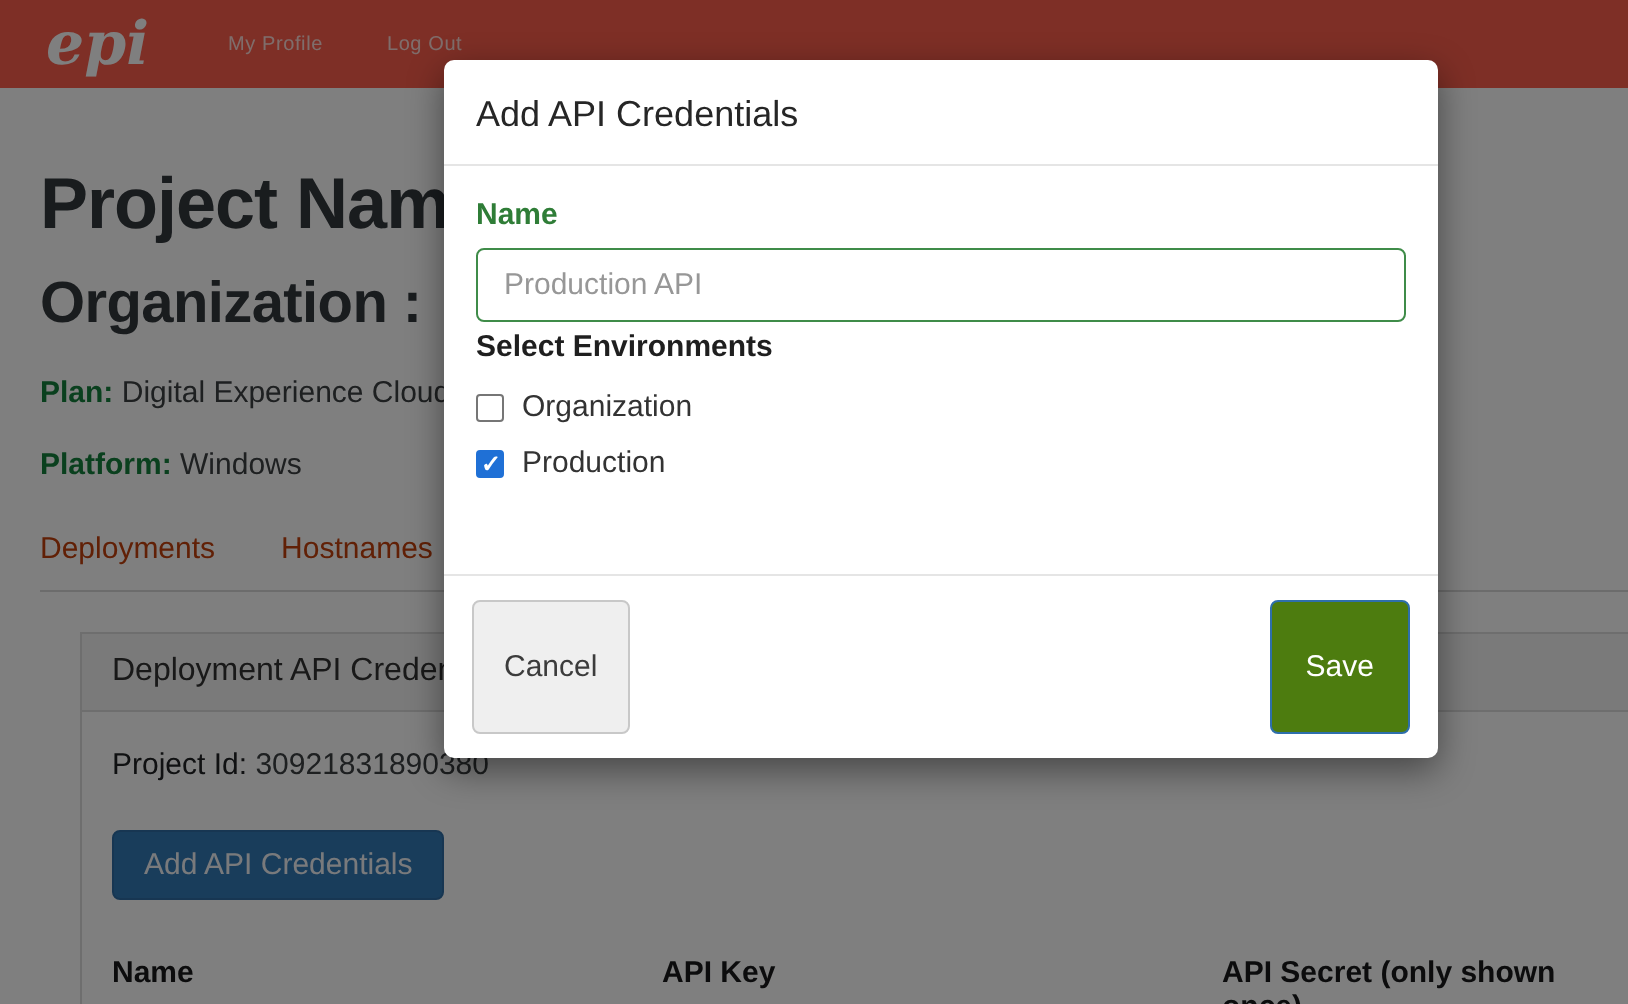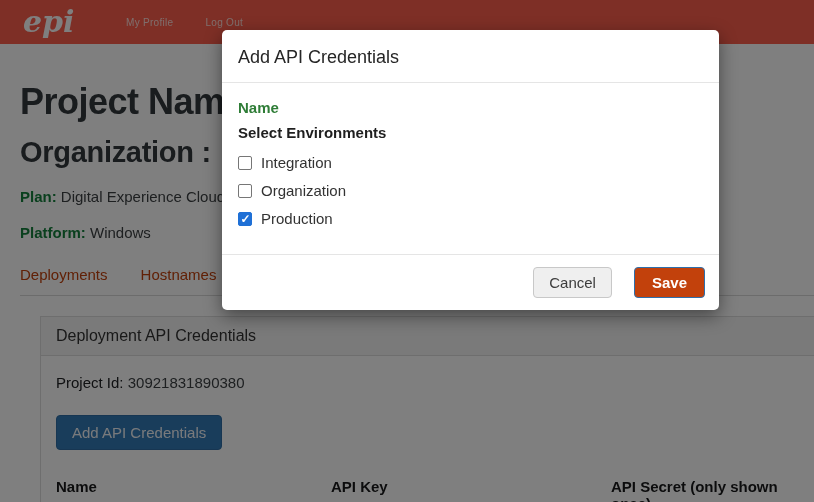--- a/index.html
+++ b/index.html
@@ -11,21 +11,21 @@
   }
 
   
   .page { position: absolute; inset: 0; background: #ffffff; }
 
   .topbar {
     height: 44px; background: #fc5e4c;
     display: flex; align-items: center;
     padding-left: 22px;
   }
-  .logo { margin-right: 48px; display: flex; align-items: center; }
+  .logo { margin-right: 36px; display: flex; align-items: center; }
   .topnav { display: flex; gap: 32px; }
   .topnav a {
     color: rgba(255,255,255,0.78); text-decoration: none;
     font-size: 10px; letter-spacing: 0.3px;
   }
 
   .content { padding: 24px 0 0 20px; }
   h1.project-title {
     font-size: 36px; line-height: 40px; font-weight: 700;
     color: #33383d; margin-top: 14px; letter-spacing: -0.5px;
@@ -106,30 +106,29 @@
     cursor: pointer;
   }
   .cb.checked { background: #1f70d6; border-color: #1f70d6; }
   .cb.checked::after {
     content: "✓"; position: absolute; left: 1.5px; top: -1px;
     color: #fff; font-size: 12px; font-weight: 700; line-height: 15px;
   }
   .check-row .cb-label { font-size: 15px; color: #333; }
   .modal-footer {
     border-top: 1px solid #e5e5e5; padding: 12px 14px;
-    display: flex; justify-content: flex-end; gap: 22px;
+    display: flex; justify-content: space-between; gap: 22px; margin-top: 20px;
   }
   .btn-cancel {
     background: #efefef; border-color: #c8c8c8; color: #3c3c3c;
     padding: 6px 15px;
   }
   .btn-save {
-    background: #c2410c; border-color: #2e6fab; color: #ffffff;
-    padding: 6px 17px;
-    font-weight: bold;
+    background: #4d7c0f; border-color: #2e6fab; color: #ffffff;
+    padding: 24px 17px;
   }
 </style>
 </head>
 <body>
 
 <div class="page">
 
   <div class="topbar">
     <span class="logo">
       <svg width="56" height="36" viewBox="0 0 56 36">
@@ -179,26 +178,23 @@
 </div>
 
 <div class="backdrop"></div>
 
 <div class="modal">
   <div class="modal-header">
     <div class="modal-title">Add API Credentials</div>
   </div>
   <div class="modal-body">
     <label class="field-label">Name</label>
+    <input class="name-input" type="text" value="Production API" style="">
     <div class="env-label">Select Environments</div>
 
-    <div class="check-row">
-      <span class="cb"></span>
-      <span class="cb-label">Integration</span>
-    </div>
     <div class="check-row">
       <span class="cb"></span>
       <span class="cb-label">Organization</span>
     </div>
     <div class="check-row">
       <span class="cb checked"></span>
       <span class="cb-label">Production</span>
     </div>
   </div>
   <div class="modal-footer">

